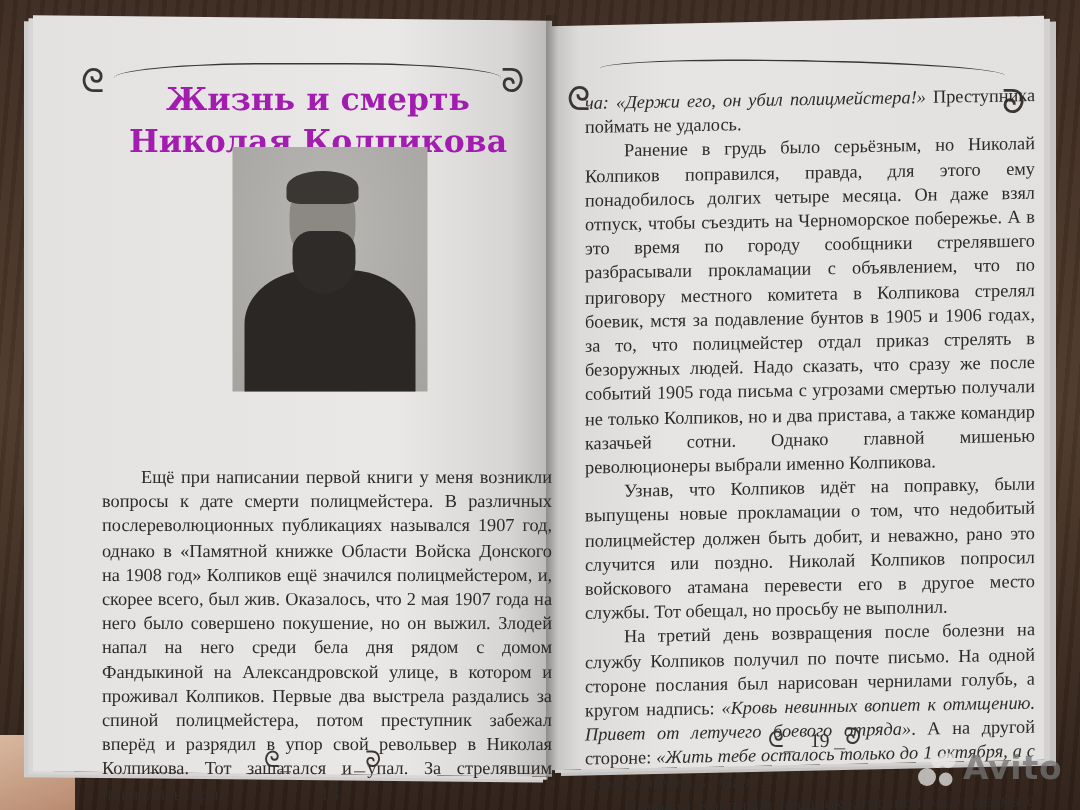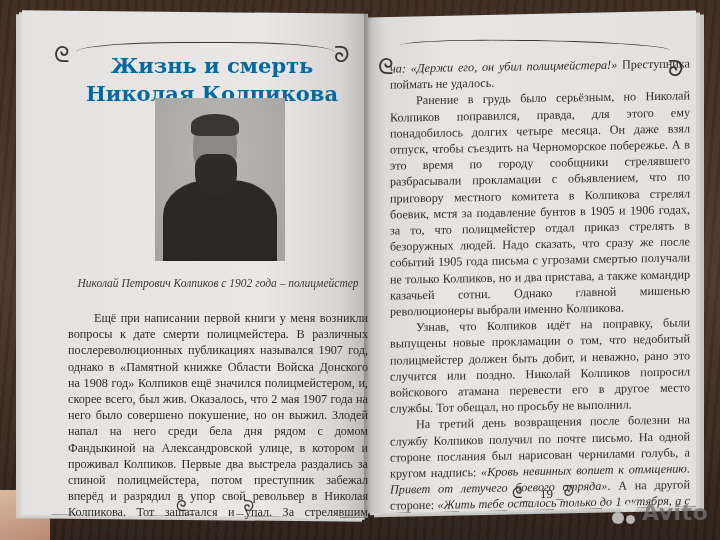--- a/index.html
+++ b/index.html
@@ -27,21 +27,21 @@
     box-shadow: 4px 2px 0 #d2d1cf, 8px 4px 0 #c6c5c3;
   }
   .gutter { position:absolute; left:346px; top:0; width:8px; height:510px;
     background: linear-gradient(90deg, rgba(0,0,0,0.25), rgba(0,0,0,0)); }
 
   .frame-top { position:absolute; height:14px; border-top:1.4px solid #3a3634; }
   .curl { position:absolute; font-size:22px; color:#3a3634; line-height:1; font-family:"DejaVu Serif", serif; }
 
   .title {
     position:absolute; left:62px; top:52px; width:300px; text-align:center;
-    font-family:"DejaVu Serif", serif; font-weight:bold; font-size:21px; line-height:28px; color:#0369a1;
+    font-family:"DejaVu Serif", serif; font-weight:bold; font-size:21px; line-height:28px; color:#a21caf;
   }
   .photo {
     position:absolute; left:155px; top:98px; width:130px; height:163px;
     background: radial-gradient(ellipse at 50% 35%, #b9b7b4 0%, #adaba8 60%, #a5a39f 100%);
     overflow:hidden;
   }
   .photo .head { position:absolute; left:38px; top:20px; width:44px; height:56px; border-radius:45% 45% 40% 40%; background:#8c8884; }
   .photo .hair { position:absolute; left:36px; top:16px; width:48px; height:22px; border-radius:50% 50% 20% 20%; background:#3a3633; }
   .photo .beard { position:absolute; left:40px; top:56px; width:42px; height:42px; border-radius:30% 30% 50% 50%; background:#2e2b28; }
   .photo .body { position:absolute; left:8px; top:82px; width:114px; height:90px; border-radius:40% 40% 0 0; background:#2a2725; }
@@ -93,21 +93,20 @@
 <div class="title">Жизнь и смерть Николая Колпикова</div>
 
 <div class="photo">
   <div class="body"></div>
   <div class="head"></div>
   <div class="hair"></div>
   <div class="beard"></div>
 </div>
 
 <div class="caption">
-  <div>Николай Петрович Колпиков с 1902 года – полицмейстер</div>
 </div>
 
 <div class="text left-text">
   <p class="indent">Ещё при написании первой книги у меня возникли вопросы к дате смерти полицмейстера. В различных послереволюционных публикациях назывался 1907 год, однако в «Памятной книжке Области Войска Донского на 1908 год» Колпиков ещё значился полицмейстером, и, скорее всего, был жив. Оказалось, что 2 мая 1907 года на него было совершено покушение, но он выжил. Злодей напал на него среди бела дня рядом с домом Фандыкиной на Александровской улице, в котором и проживал Колпиков. Первые два выстрела раздались за спиной полицмейстера, потом преступник забежал вперёд и разрядил в упор свой револьвер в Николая Колпикова. Тот зашатался и упал. За стрелявшим погнались, кри-</p>
 </div>
 
 <div class="pn-orn" style="left:176px; top:497px;">ᘓ_</div>
 <div class="pagenum" style="left:213px; top:521px;">18</div>
 <div class="pn-orn" style="left:236px; top:497px;">_ᘐ</div>
 

